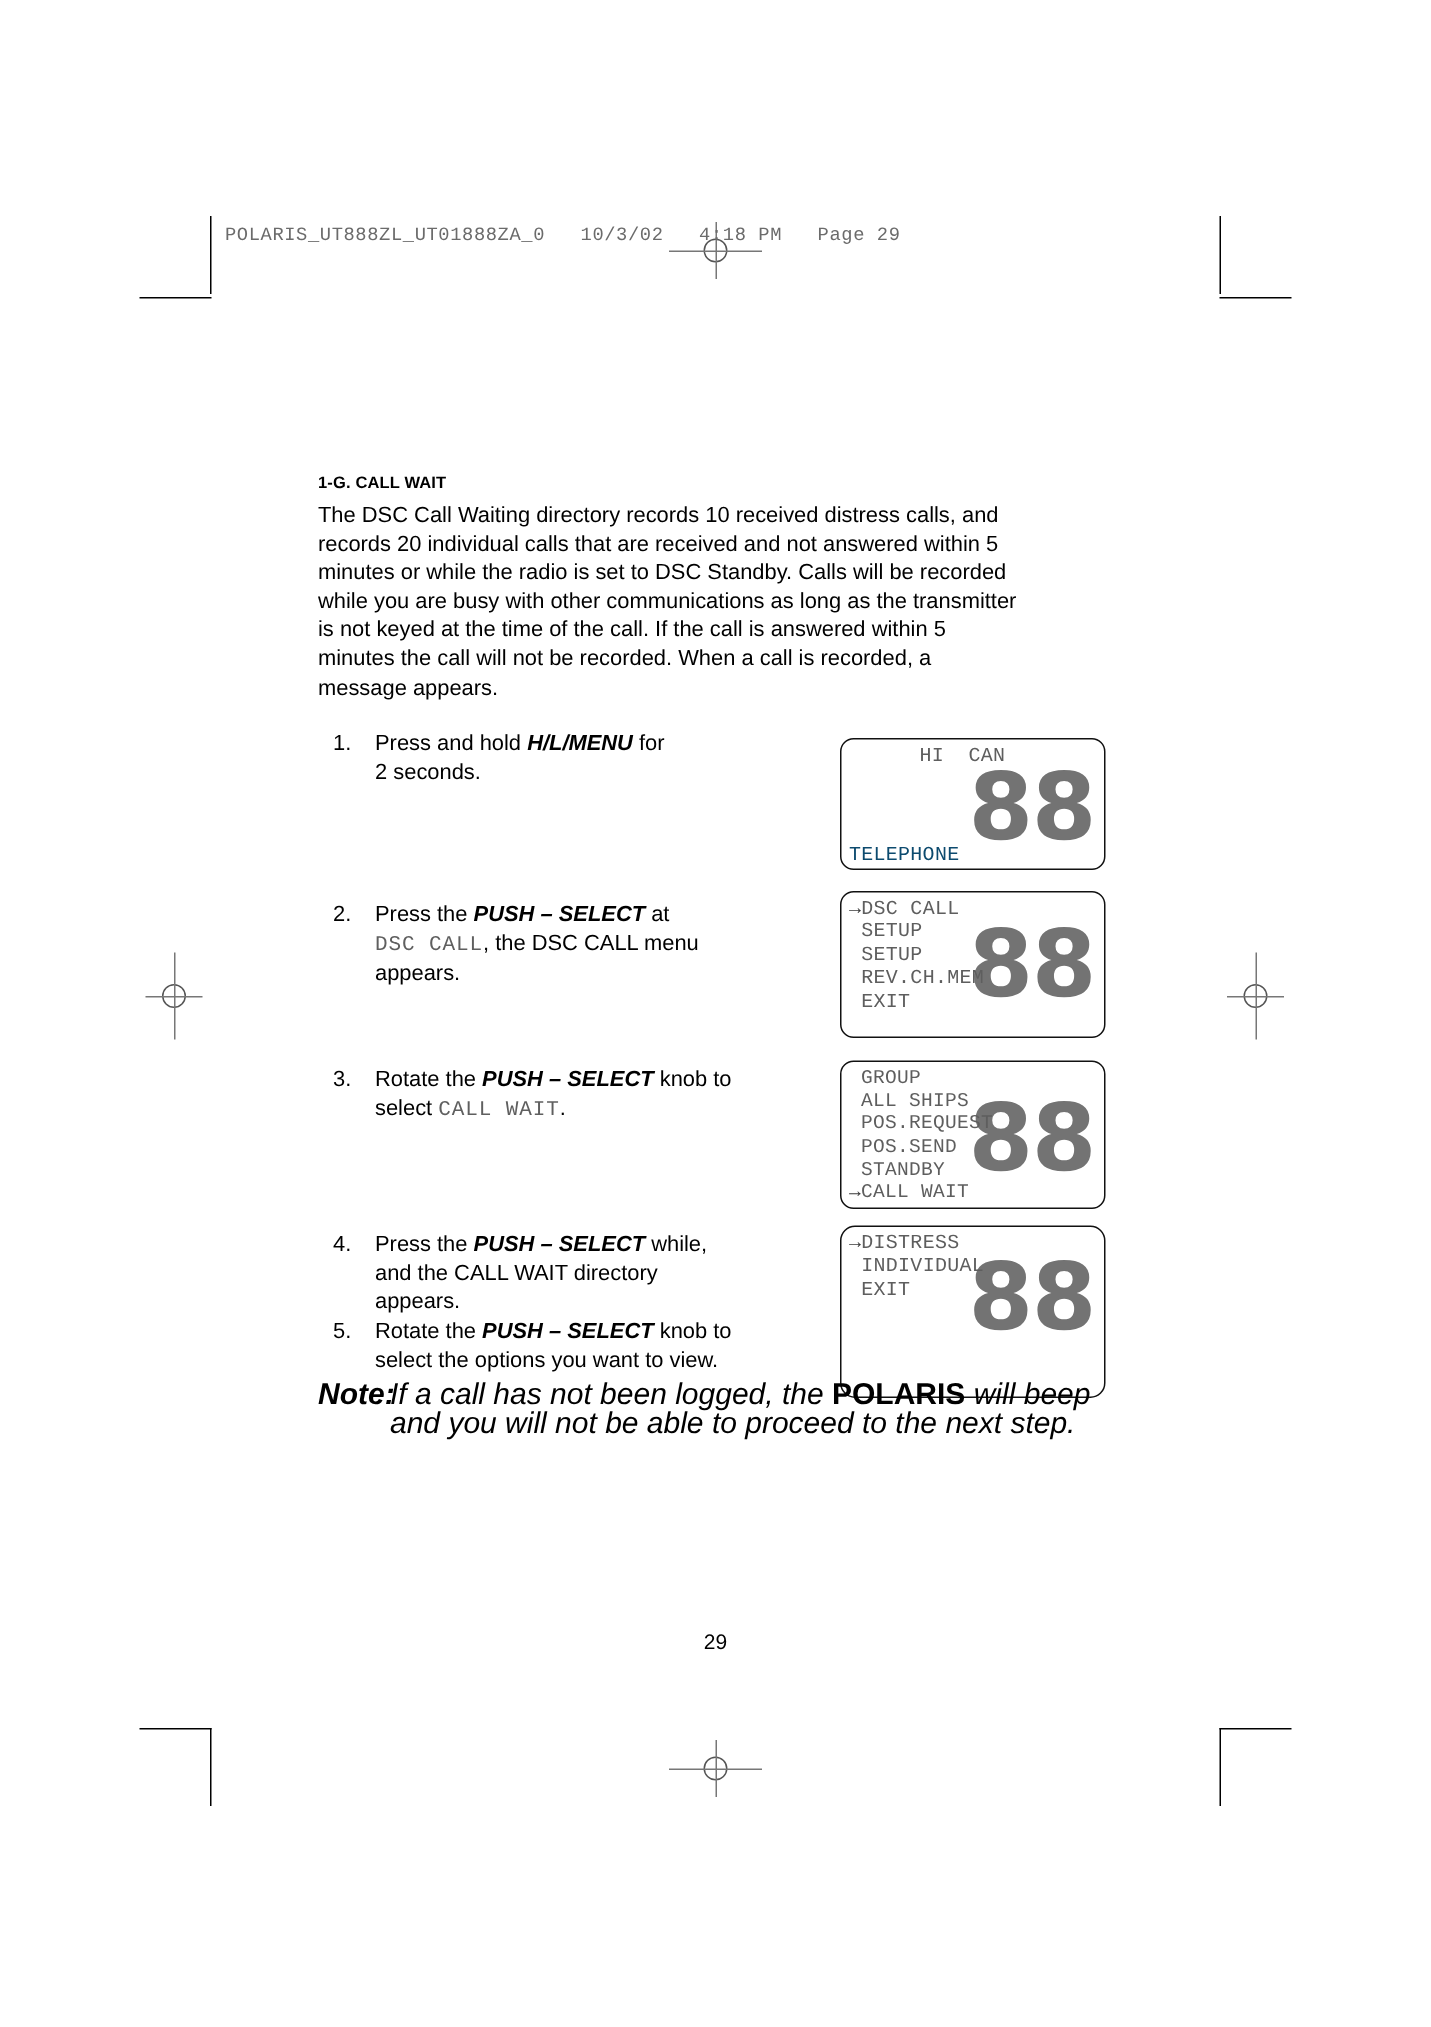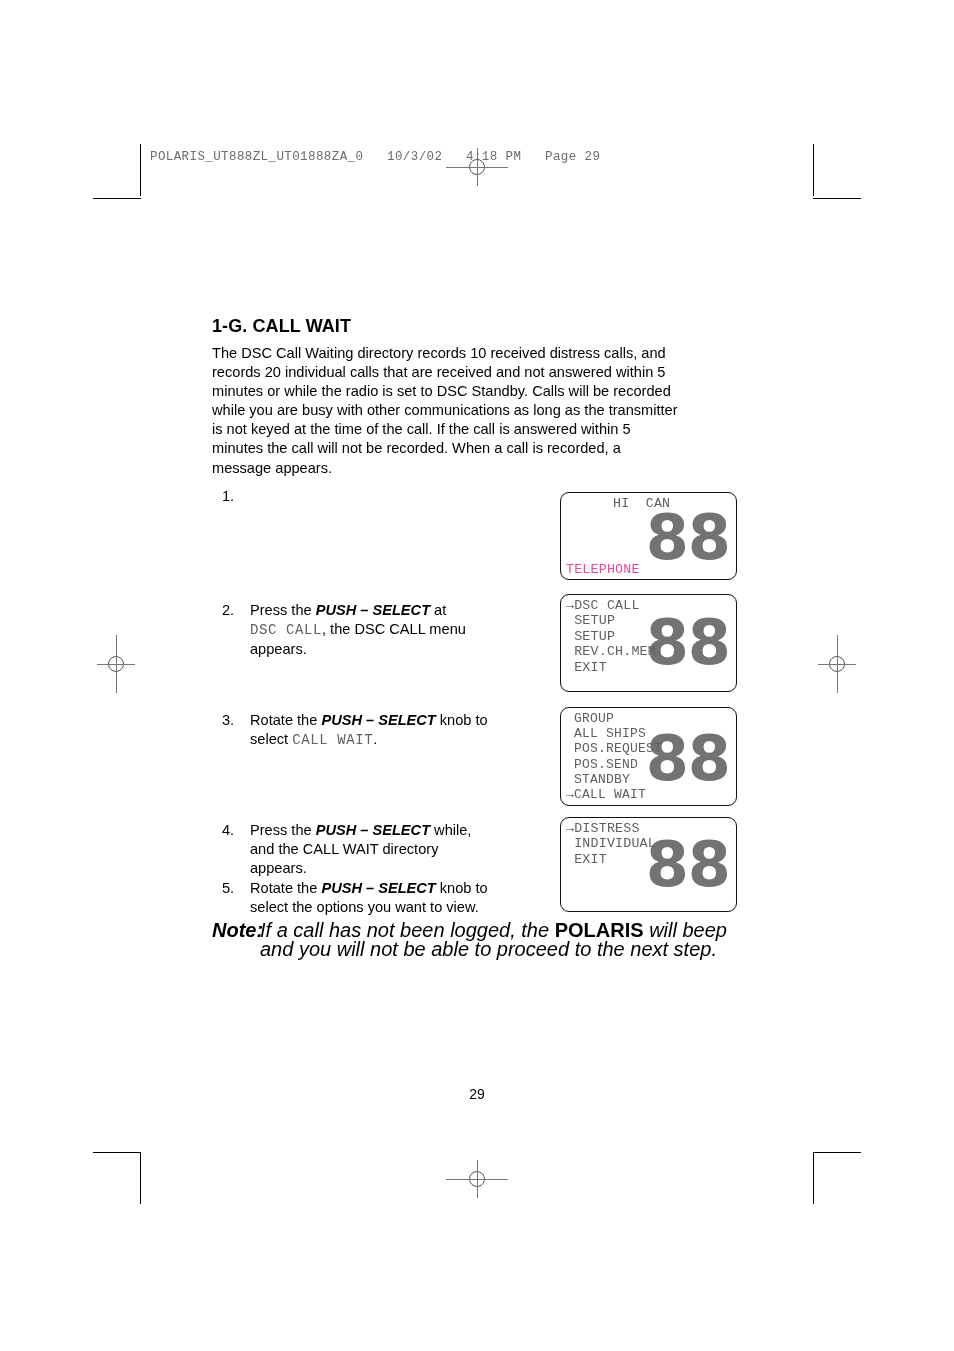--- a/index.html
+++ b/index.html
@@ -66,21 +66,21 @@
 
   
   .content {
     position: absolute;
     left: 212px;
     top: 316px;
     width: 528px;
   }
 
   h1.section-title {
-    font-size: 18px;
+    font-size: 11px;
     font-weight: bold;
     margin: 0 0 7px 0;
     letter-spacing: 0.1px;
   }
 
   p.intro {
     font-size: 14.6px;
     line-height: 19.1px;
     margin: 0;
     white-space: pre-line;
@@ -193,37 +193,37 @@
     color: #5e5e5e;
     letter-spacing: 0.2px;
     white-space: pre;
   }
   .lcd .botrow {
     position: absolute;
     left: 5px;
     bottom: 2px;
     font-family: "Liberation Mono", monospace;
     font-size: 13.3px;
-    color: #ec4899;
+    color: #0c4a6e;
     letter-spacing: 0.2px;
     white-space: pre;
   }
 
   #lcd-1 { left: 560px; top: 492px; width: 177px; height: 88px; text-align: right; }
   #lcd-1 .toprow { left: 52px; top: 3px; }
   #lcd-1 .big { top: 14px; font-size: 62px; }
 
   #lcd-2 { left: 560px; top: 594px; width: 177px; height: 98px; }
   #lcd-2 .big { top: 17px; font-size: 62px; }
 
   #lcd-3 { left: 560px; top: 707px; width: 177px; height: 99px; }
   #lcd-3 .menu { font-size: 13px; line-height: 15.2px; }
   #lcd-3 .big { top: 20px; font-size: 62px; }
 
-  #lcd-4 { left: 560px; top: 817px; width: 177px; height: 95px; }
+  #lcd-4 { left: 560px; top: 817px; width: 177px; height: 115px; border-radius: 10px; }
   #lcd-4 .big { top: 16px; font-size: 62px; }
 </style>
 </head>
 <body>
 
 <div class="mark v" style="left:140px; top:144px; height:52px;"></div>
 <div class="mark h" style="left:93px; top:198px; width:48px;"></div>
 
 <div class="mark v" style="left:813px; top:144px; height:52px;"></div>
 <div class="mark h" style="left:813px; top:198px; width:48px;"></div>
@@ -265,20 +265,21 @@
 while you are busy with other communications as long as the transmitter
 is not keyed at the time of the call.  If the call is answered within 5
 minutes the call will not be recorded.  When a call is recorded, a
 message appears.</p>
 </div>
 
 <div class="steps">
 
   <div class="step" id="step-1">
     <span class="num">1.</span>
+    <span class="body"><span>Press and hold </span><b>H/L/MENU</b><span> for</span><br><span>2 seconds.</span></span>
   </div>
 
   <div class="step" id="step-2">
     <span class="num">2.</span>
     <span class="body"><span>Press the </span><b>PUSH – SELECT</b><span> at</span><br><span class="lcdfont">DSC CALL</span><span>, the DSC CALL menu</span><br><span>appears.</span></span>
   </div>
 
   <div class="step" id="step-3">
     <span class="num">3.</span>
     <span class="body"><span>Rotate the </span><b>PUSH – SELECT</b><span> knob to</span><br><span>select </span><span class="lcdfont">CALL WAIT</span><span>.</span></span>

